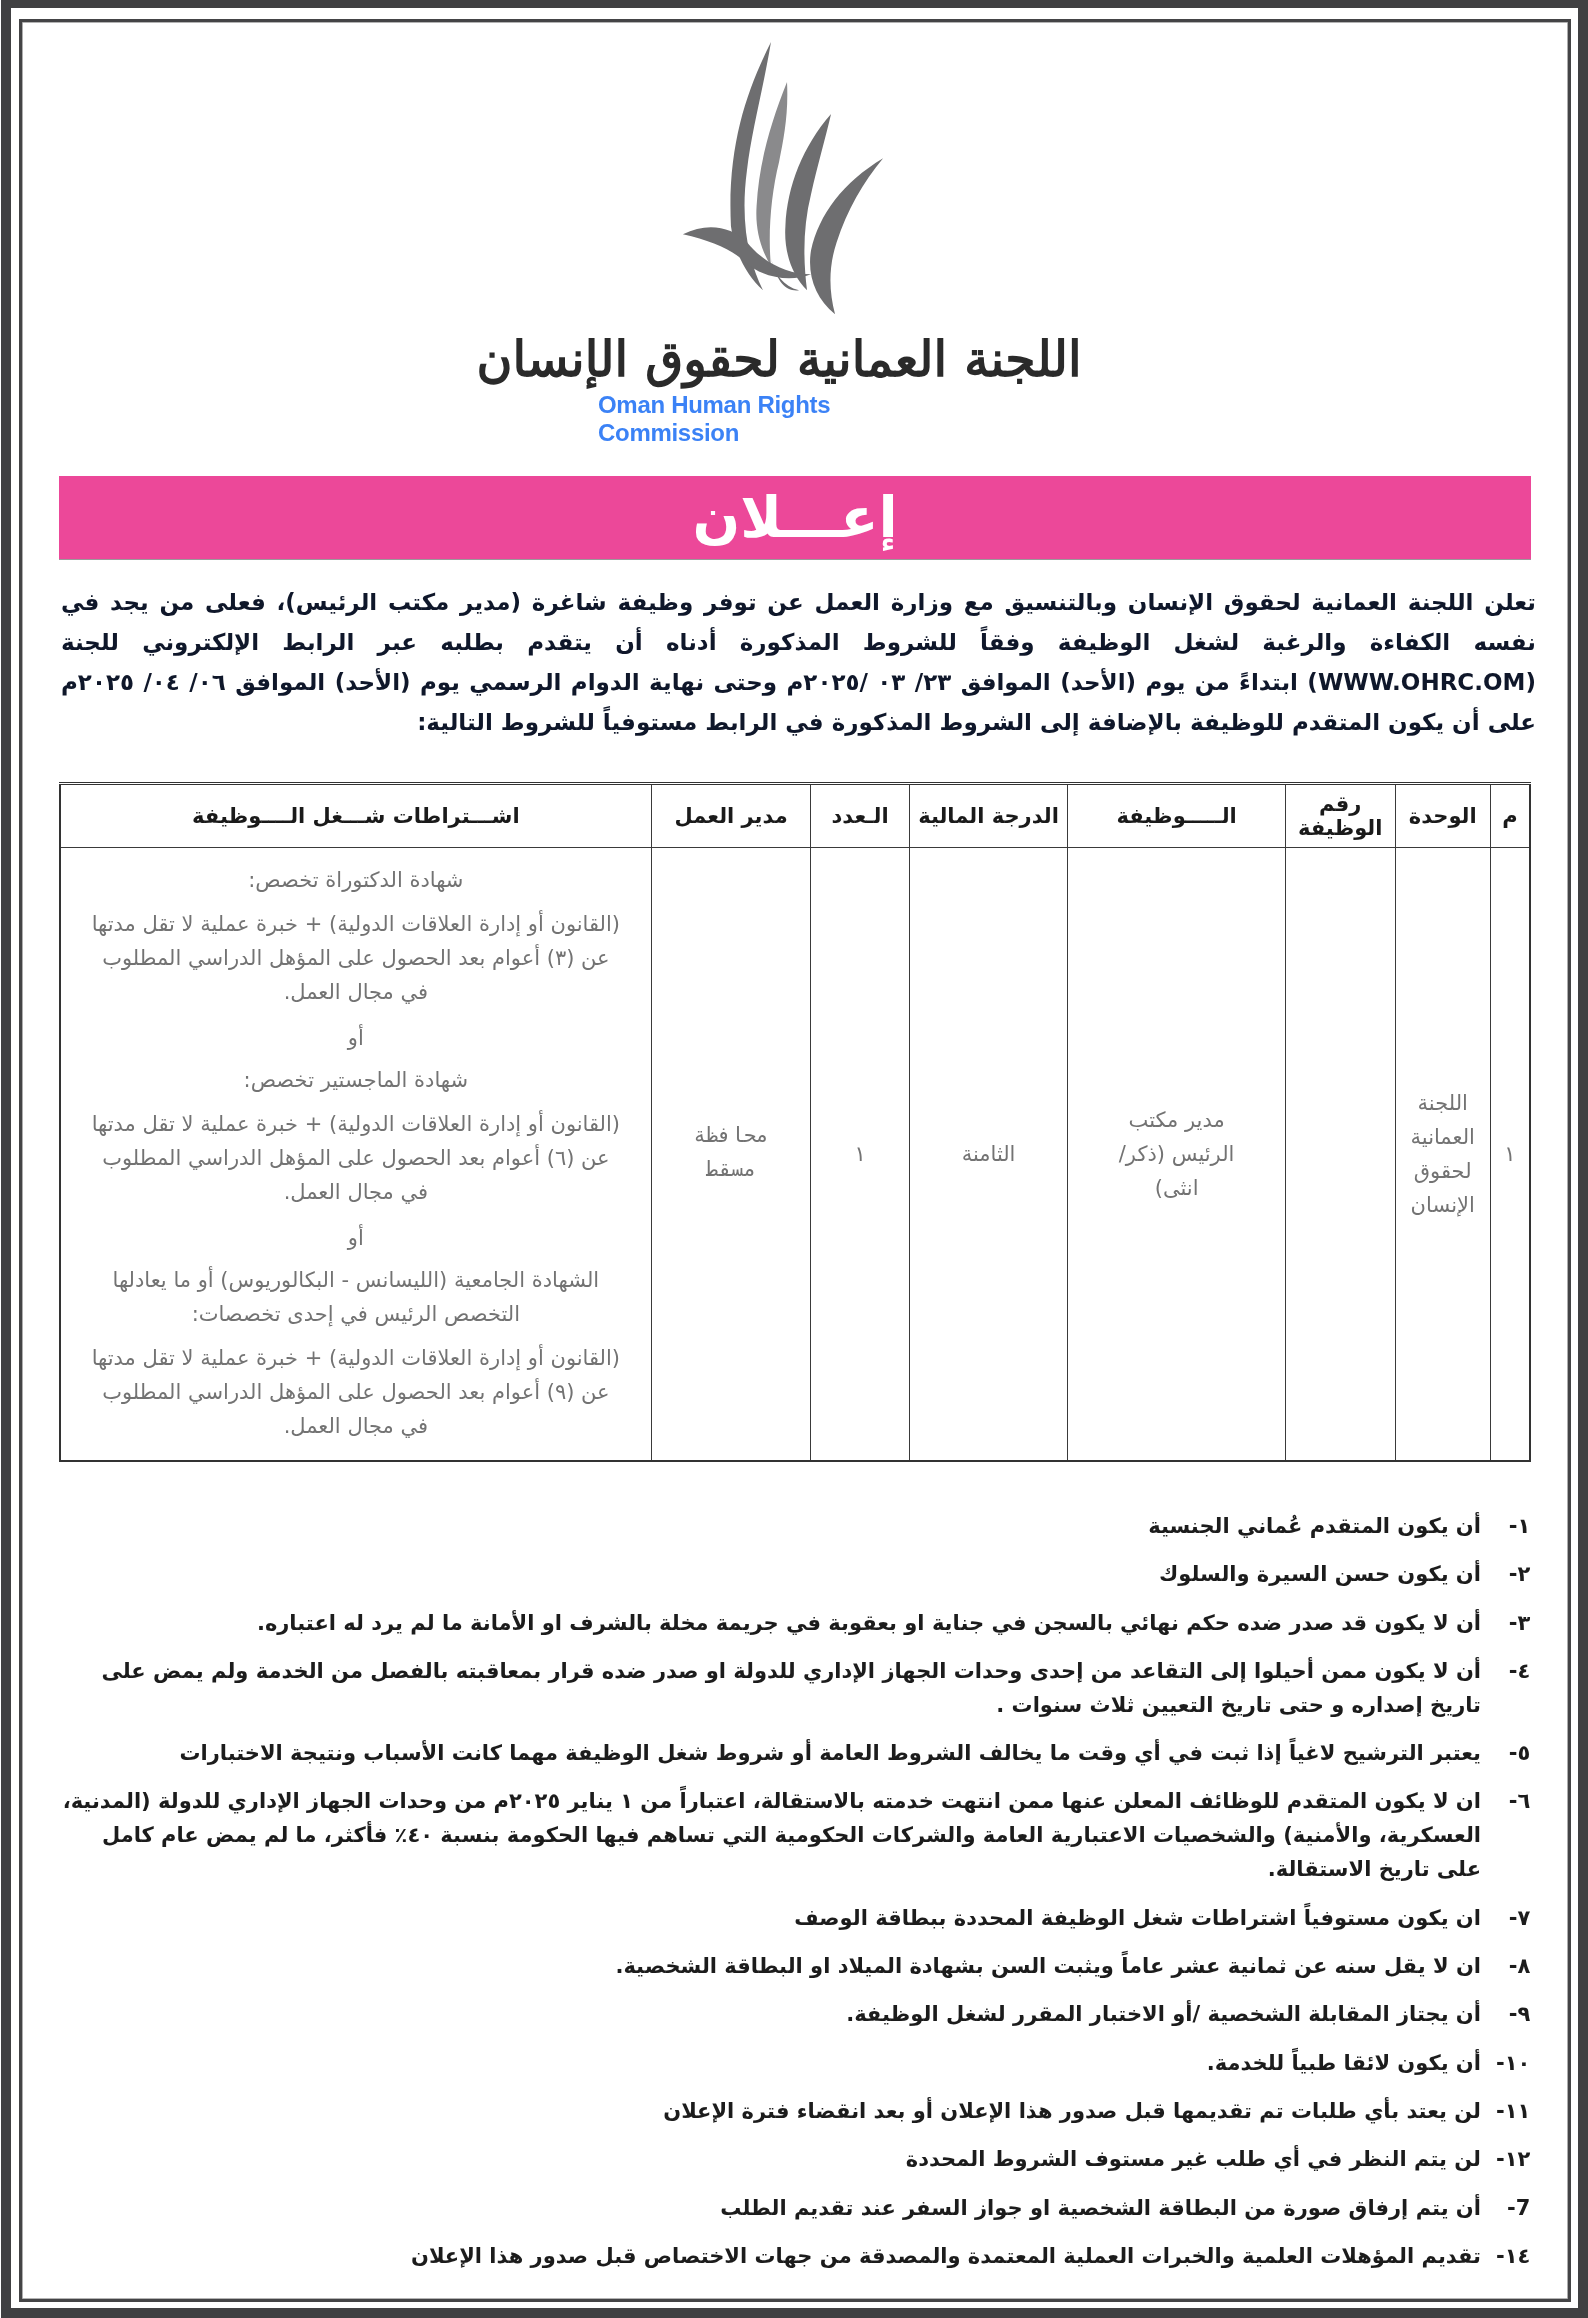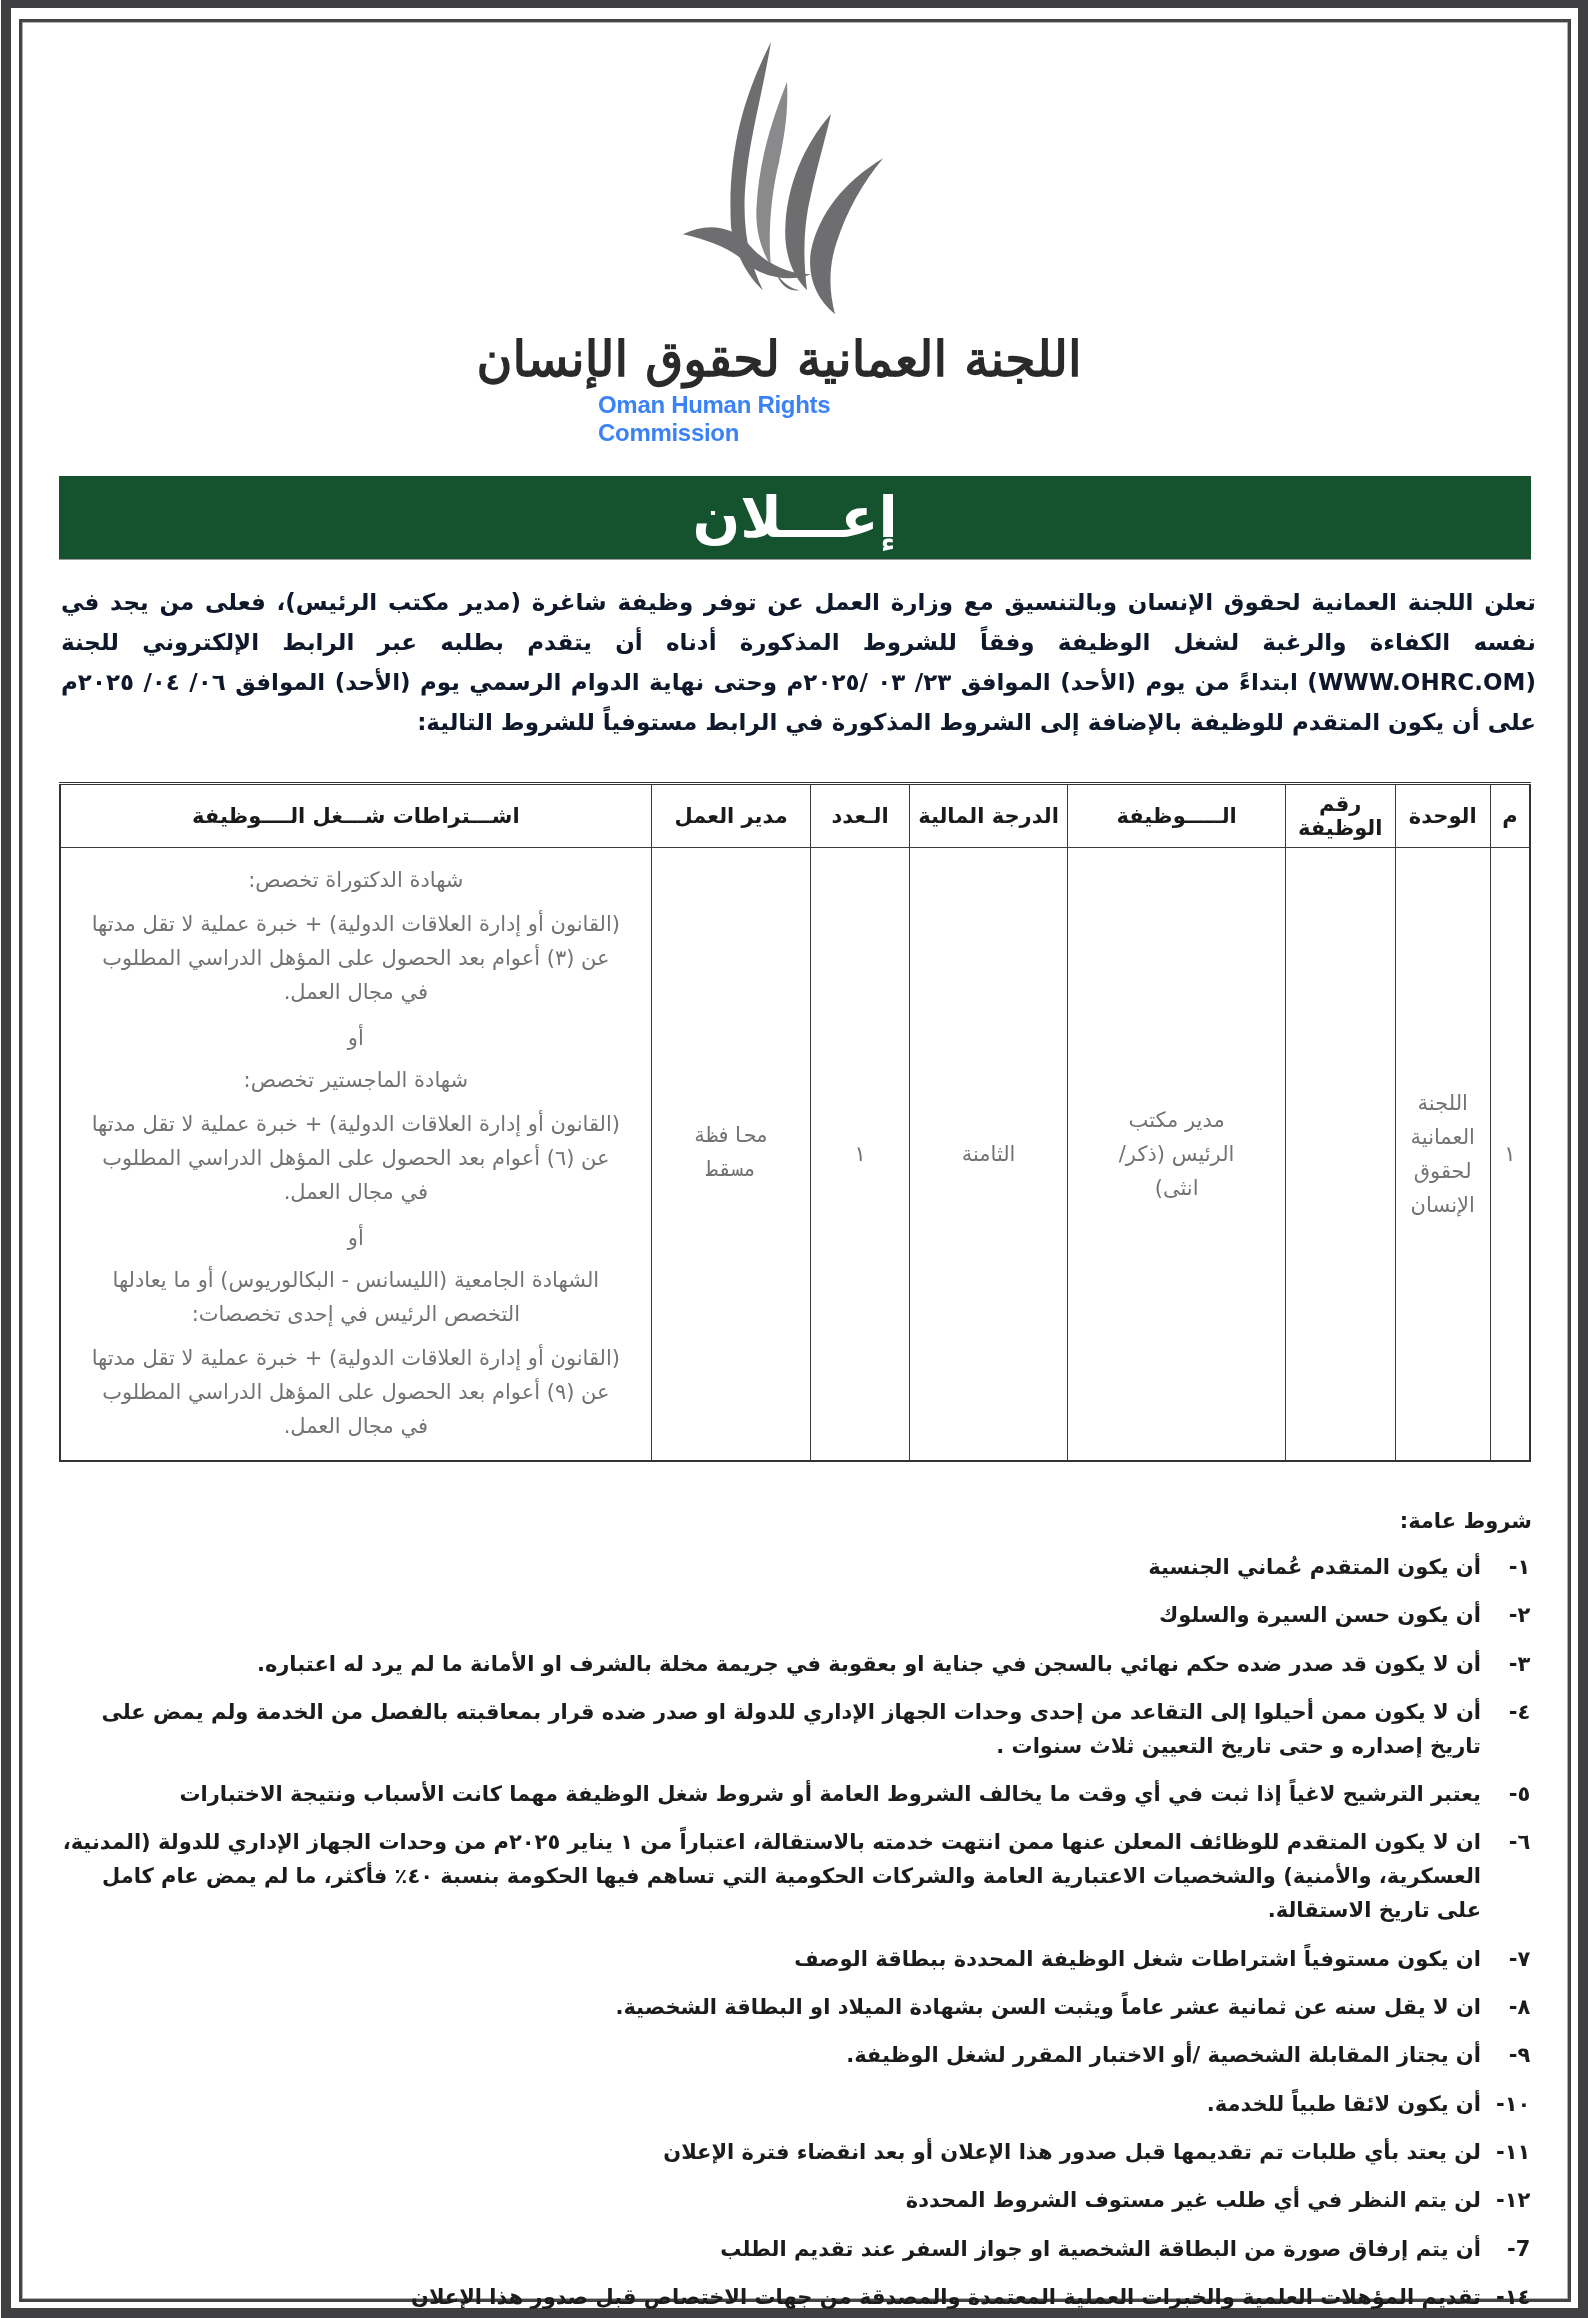--- a/index.html
+++ b/index.html
@@ -28,21 +28,21 @@
       letter-spacing: -1.7px;
     }
     .logo-english {
       font-family: "Liberation Sans", sans-serif; font-weight: bold; font-size: 24px;
       color: #3b82f6; direction: ltr; margin-top: -1.7px; letter-spacing: -0.3px;
     }
 
     
     .banner {
       position: absolute; left: 59px; top: 476px; width: 1472px; height: 84px;
-      background: #14532d; border-bottom: 1.7px solid #9a9a9a;
+      background: #ec4899; border-bottom: 1.7px solid #9a9a9a;
       display: flex; align-items: center; justify-content: center;
     }
     .banner-title {
       color: #ffffff; font-family: "DejaVu Sans", sans-serif; font-weight: bold;
       font-size: 56px; letter-spacing: 5px;
     }
 
     
     .intro {
       position: absolute; left: 61px; top: 582px; width: 1475px;
@@ -146,21 +146,20 @@
         <div class="req-block">
           <div>الشهادة الجامعية (الليسانس - البكالوريوس) أو ما يعادلها التخصص الرئيس في إحدى تخصصات:</div>
           <div style="margin-top:10px;">(القانون أو إدارة العلاقات الدولية) + خبرة عملية لا تقل مدتها عن (٩) أعوام بعد الحصول على المؤهل الدراسي المطلوب في مجال العمل.</div>
         </div>
       </td>
     </tr>
   </tbody>
 </table>
 
 <div class="general">
-  <div class="general-title">شروط عامة:</div>
   <div id="cond-list">
       <div class="cond">
         <span class="cond-num">١-</span>
         <span class="cond-text">أن يكون المتقدم عُماني الجنسية</span>
       </div>
       <div class="cond">
         <span class="cond-num">٢-</span>
         <span class="cond-text">أن يكون حسن السيرة والسلوك</span>
       </div>
       <div class="cond">

